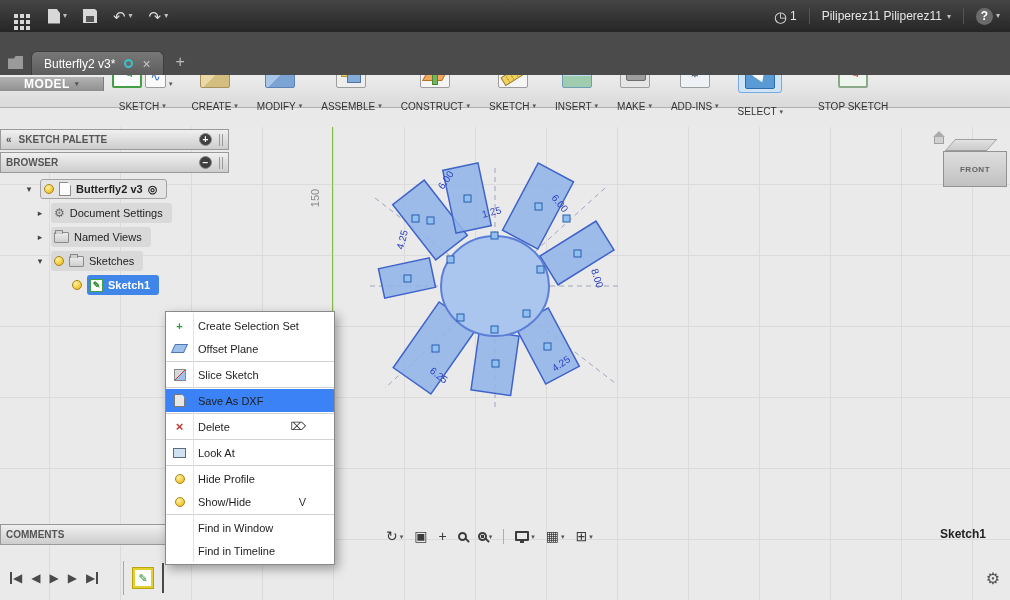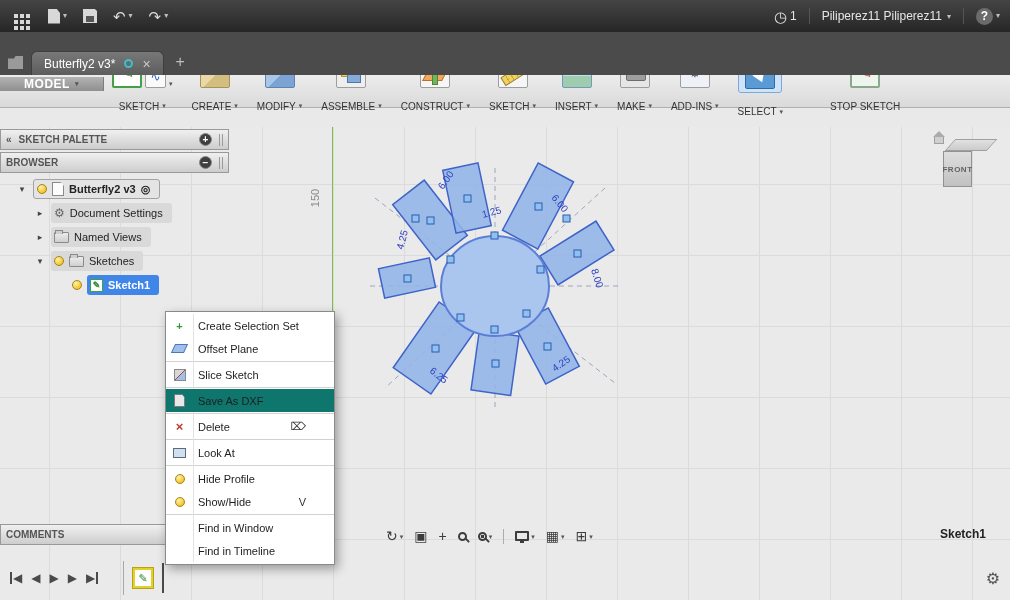--- a/index.html
+++ b/index.html
@@ -78,32 +78,32 @@
   .ic-insert::before{content:"";position:absolute;right:6px;top:5px;width:7px;height:7px;border-radius:50%;background:#fff8d0;border:1px solid #d8c268}
   .ic-make{position:relative;background:#e6e6e6}
   .ic-make::before{content:"";position:absolute;left:5px;top:10px;width:18px;height:10px;background:#9e9e9e;border:1px solid #6d6d6d;border-radius:2px}
   .ic-make::after{content:"";position:absolute;left:9px;top:4px;width:10px;height:7px;background:#fff;border:1px solid #8a8a8a}
   .ic-addins{position:relative;background:#eef2f6;color:#5f6d7a;font-size:13px}
   .ic-addins::before{content:"⚙"}
   .ric-select-wrap{background:#cfe3f7;border:1px solid #79aadd;border-radius:3px;padding:2px 6px 3px;margin:4px 0 0;display:flex;flex-direction:column;align-items:center;gap:4px}
   .ic-select{background:#5b9bd5;border-color:#2f6ba8;position:relative}
   .ic-select::before{content:"";position:absolute;left:9px;top:7px;width:0;height:0;border-left:6px solid transparent;border-right:6px solid transparent;border-bottom:13px solid #fff;transform:rotate(35deg)}
   .ic-stop{border:2px solid #8aa88a;background:#eef4ee;color:#c23b2e}
-  .ritem-stop{margin-left:28px}
+  .ritem-stop{margin-left:16px}
 
   
   .canvas{position:absolute;top:127px;left:0;right:0;bottom:0;background-color:#eaeaea;background-image:linear-gradient(#dbdbdb 1px,transparent 1px),linear-gradient(90deg,#dbdbdb 1px,transparent 1px);background-size:71px 71px;background-position:-22px -14px;z-index:1}
   .yaxis{position:absolute;left:332px;top:127px;width:1px;height:429px;background:#85bb49;z-index:2}
   .rulerlabel{position:absolute;left:306px;top:192px;transform:rotate(-90deg);transform-origin:center;color:#8a8a8a;font-size:11px;z-index:2}
   .sketchsvg{position:absolute;left:355px;top:158px;z-index:3}
 
   
   .viewcube{position:absolute;left:934px;top:136px;width:62px;height:54px;z-index:4;opacity:.95}
   .vc-top{position:absolute;left:16px;top:3px;width:42px;height:12px;background:linear-gradient(#e2e2e2,#cacaca);border:1px solid #9b9b9b;transform:skewX(-42deg)}
-  .vc-face{position:absolute;left:9px;top:15px;width:29px;height:36px;background:linear-gradient(#dedede,#bfbfbf);border:1px solid #8e8e8e;display:flex;align-items:center;justify-content:center;font-size:8px;font-weight:bold;color:#5c5c5c;letter-spacing:.5px}
+  .vc-face{position:absolute;left:9px;top:15px;width:64px;height:36px;background:linear-gradient(#dedede,#bfbfbf);border:1px solid #8e8e8e;display:flex;align-items:center;justify-content:center;font-size:8px;font-weight:bold;color:#5c5c5c;letter-spacing:.5px}
   .vc-home{position:absolute;left:0;top:0;width:10px;height:8px;background:#cfcfcf;border:1px solid #9b9b9b}
   .vc-home::before{content:"";position:absolute;left:-2px;top:-6px;border-left:6px solid transparent;border-right:6px solid transparent;border-bottom:6px solid #a8a8a8}
 
   
   .phead{position:absolute;left:0;width:229px;height:21px;background:linear-gradient(#f0f0f0,#cdcdcd);border:1px solid #999;display:flex;align-items:center;font-size:10px;font-weight:bold;color:#555;padding:6px 5px;gap:7px;z-index:20}
   .phead .sp{flex:1}
   .ph-btn{width:13px;height:13px;border:1px solid #8a8a8a;border-radius:50%;background:#3f3f3f;color:#fff;font-size:10px;line-height:11px;text-align:center}
   .grip{width:4px;height:12px;border-left:1px solid #9a9a9a;border-right:1px solid #9a9a9a}
   #sketchpalette-head{top:129px}
   #browser-head{top:152px}
@@ -115,27 +115,27 @@
   .pill{display:flex;align-items:center;gap:5px;background:#d9d9d9;border-radius:3px;padding:2px 9px 2px 3px;height:20px}
   .pill-root{background:#e4e4e4;border:1px solid #a2a2a2;font-weight:bold}
   .pill-sel{background:#3f86e8;color:#fff;font-weight:bold}
   .twist{width:12px;font-size:9px;color:#444;text-align:center}
   .bulb{width:10px;height:10px;border-radius:50%;background:radial-gradient(circle at 35% 30%,#fff3a8,#f4c52a 70%);border:1px solid #a8831c}
   .docic{width:12px;height:14px;background:#fcfcfc;border:1px solid #8a8a8a;clip-path:polygon(0 0,72% 0,100% 28%,100% 100%,0 100%)}
   .folder{width:15px;height:11px;background:linear-gradient(#ececec,#cfcfcf);border:1px solid #8a8a8a;border-radius:1px;position:relative}
   .folder::before{content:"";position:absolute;left:0;top:-3px;width:6px;height:3px;background:#cfcfcf;border:1px solid #8a8a8a;border-bottom:none}
   .gearic{font-size:12px;color:#666;line-height:1}
   .sketchic{width:13px;height:13px;background:#fff;border:1.5px solid #43a047;color:#2f8c33;font-size:9px;display:flex;align-items:center;justify-content:center}
-  .pad1{padding-left:16px}.pad2{padding-left:34px}.pad3{padding-left:72px}
+  .pad1{padding-left:23px}.pad2{padding-left:34px}.pad3{padding-left:72px}
 
   
   .cmenu{position:absolute;left:165px;top:311px;width:170px;background:#fff;border:1px solid #8a8a8a;box-shadow:3px 4px 10px rgba(0,0,0,.35);z-index:50;padding:2px 0;position:absolute}
   .cmenu::before{content:"";position:absolute;left:27px;top:2px;bottom:2px;width:1px;background:#e2e2e2}
   .mrow{height:23px;display:flex;align-items:center;font-size:11px;color:#1d1d1d;padding-left:6px;gap:11px;position:relative}
-  .mrow.hl{background:#0f766e}
+  .mrow.hl{background:#3b82f6}
   .micon{width:15px;height:15px;display:flex;align-items:center;justify-content:center;font-size:11px;flex:0 0 15px}
   .msep{height:1px;background:#d2d2d2;margin:1px 0}
   .mshort{margin-left:auto;margin-right:28px;font-size:11px;color:#333}
   .mi-selset{color:#2f9c33;font-weight:bold}
   .mi-plane{width:13px;height:9px;background:#9fc0ea;border:1px solid #4f77b8;transform:skewX(-25deg)}
   .mi-slice{width:12px;height:12px;background:linear-gradient(135deg,#d7d7d7 0 46%,#c0392b 46% 54%,#9fc0ea 54%);border:1px solid #8a8a8a}
   .mi-dxf{width:11px;height:13px;background:#e8e8e8;border:1px solid #7a7a7a;clip-path:polygon(0 0,70% 0,100% 30%,100% 100%,0 100%)}
   .mi-del{color:#c0392b;font-weight:bold;font-size:13px}
   .mi-look{width:13px;height:10px;background:#cfe0f0;border:1.5px solid #5a6b7d}
   .mi-find{width:15px}

